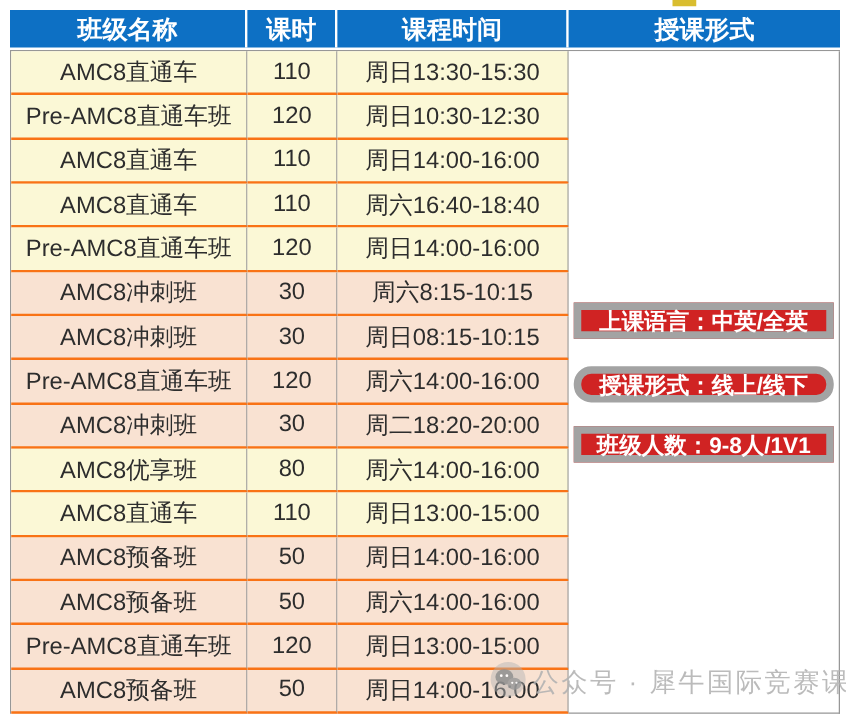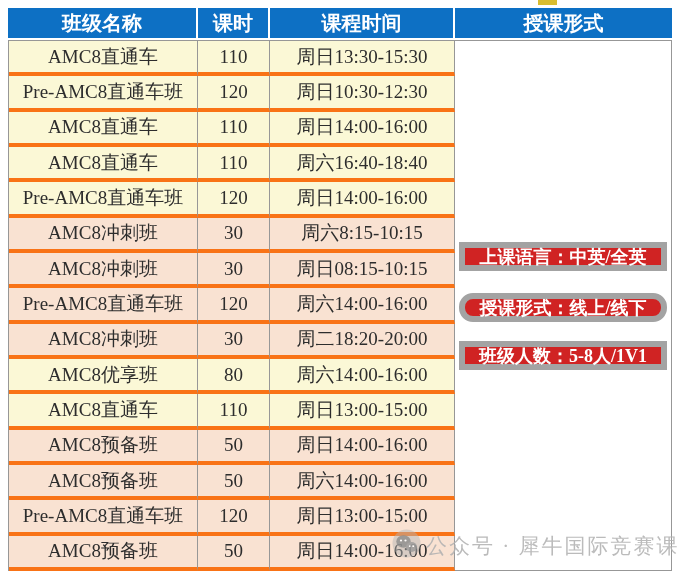--- a/index.html
+++ b/index.html
@@ -1,19 +1,19 @@
 <!DOCTYPE html>
 <html><head>
 <meta charset="utf-8">
 <style>
   * { margin:0; padding:0; box-sizing:border-box; }
   body { background:#ffffff; }
   .canvas {
     position:relative; width:677px; height:575px; background:#ffffff;
-    font-family:Liberation Serif, serif; overflow:hidden;
+    font-family:Liberation Sans, sans-serif; overflow:hidden;
   }
   .yellow-tab {
     position:absolute; left:538px; top:0; width:19px; height:5px;
     background:#d9bd2f;
   }
   .tbl { position:absolute; left:8px; top:8px; width:664px; height:563px; }
   .hdr { display:grid; grid-template-columns:190px 72px 185px 217px; height:30px; }
   .hcell {
     background:#0d70c4; color:#ffffff; font-weight:bold; font-size:20px;
     display:flex; align-items:center; justify-content:center;
@@ -21,21 +21,21 @@
   }
   .hcell:last-child { border-right:none; }
   .tbody {
     display:flex; height:531px; margin-top:2px;
     border-top:1px solid #979797; border-left:1px solid #979797;
   }
   .rows { width:446px; display:flex; flex-direction:column; }
   .trow { flex:1; display:grid; grid-template-columns:189px 72px 185px; }
   .cell {
     display:flex; align-items:center; justify-content:center;
-    border-right:1px solid #979797; border-bottom:4px solid #f97316;
+    border-right:1px solid #979797; border-bottom:2px solid #f97316;
     font-size:19px; font-weight:500; color:#2d2d2d; white-space:nowrap;
   }
   .band-yellow .cell { background:#fbf8d6; }
   .band-pink   .cell { background:#f9e2d2; }
   .right-cell {
     flex:1; position:relative; background:#ffffff;
     border-right:1px solid #979797; border-bottom:1px solid #979797;
   }
   .badge {
     position:absolute; left:4px; right:4px; height:29px;
@@ -157,21 +157,21 @@
   <div class="trow band-pink">
     <div class="cell c-name">AMC8预备班</div>
     <div class="cell c-hours">50</div>
     <div class="cell c-time">周日14:00-16:00</div>
   </div>
 </div>
 
       <div class="right-cell">
         <div class="badge" id="badge-language">上课语言：中英/全英</div>
         <div class="badge" id="badge-format">授课形式：线上/线下</div>
-        <div class="badge" id="badge-size">班级人数：5-8人/1V1</div>
+        <div class="badge" id="badge-size">班级人数：9-8人/1V1</div>
       </div>
     </div>
 
   </div>
 
   <div class="watermark">
     <span>
       <svg width="29" height="29" viewBox="0 0 29 29">
         <circle cx="14.5" cy="14.5" r="14" fill="#b5b5b5" opacity="0.55"></circle>
         <ellipse cx="11.5" cy="12.5" rx="7.2" ry="6.2" fill="#8f8f8f"></ellipse>

